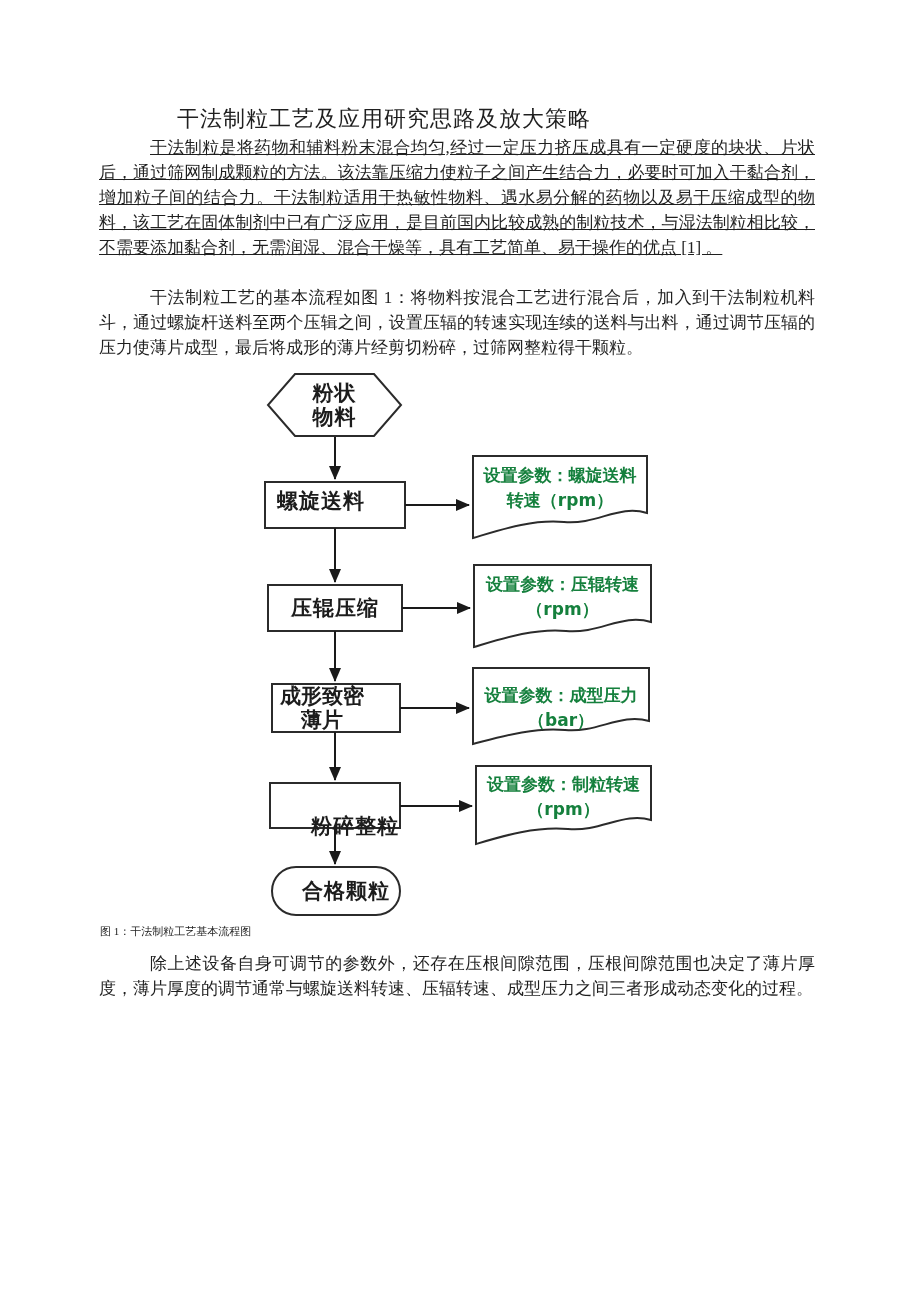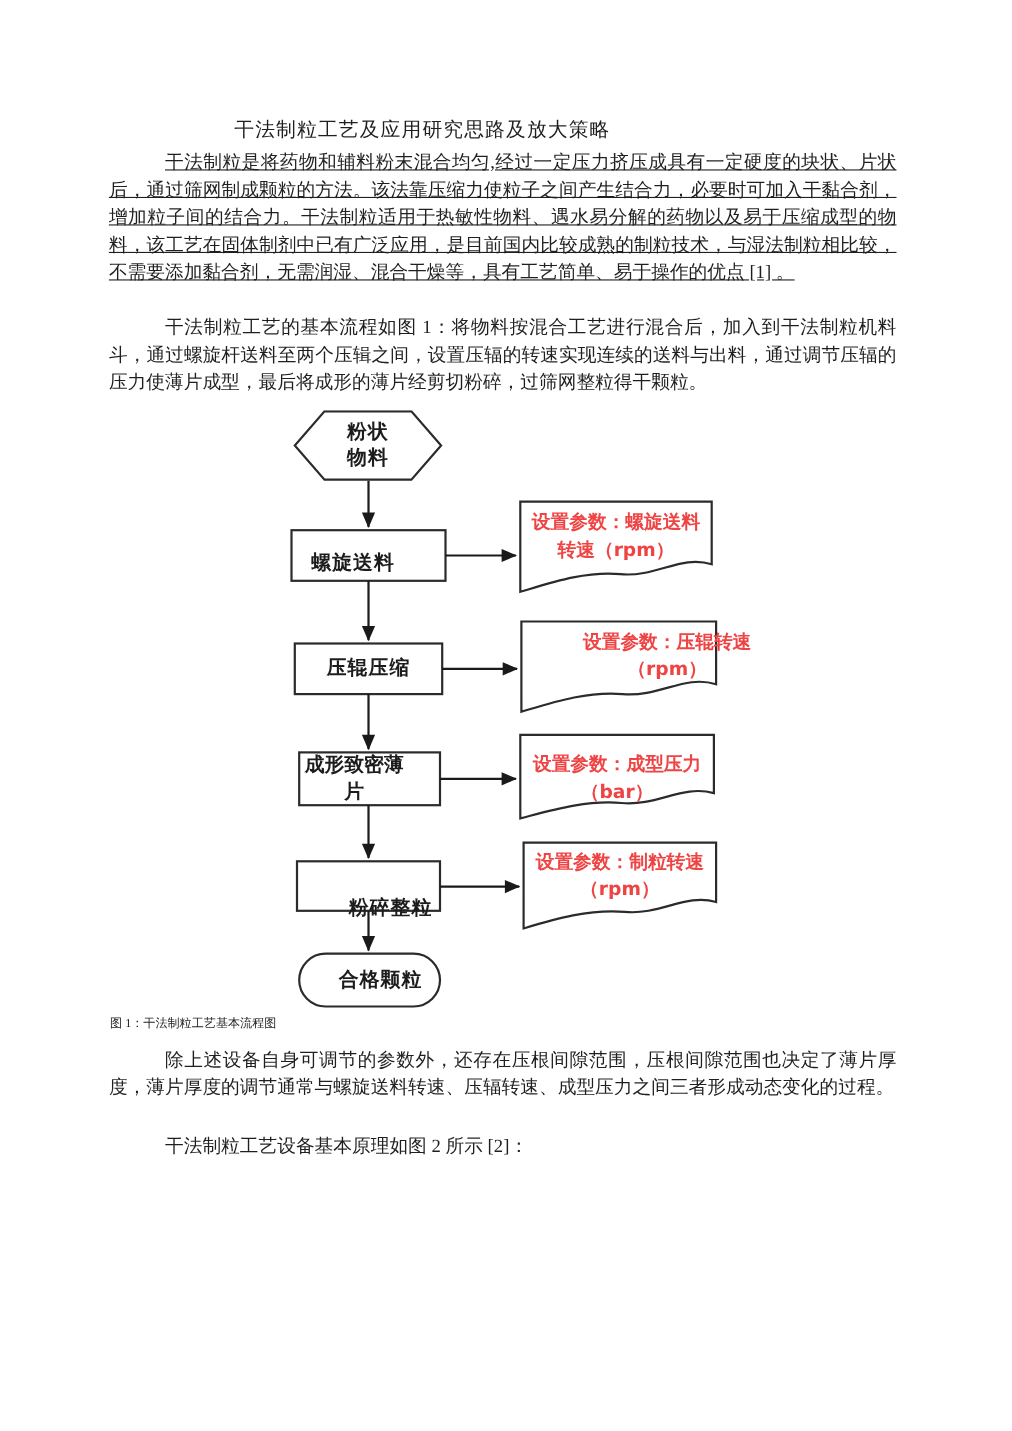--- a/index.html
+++ b/index.html
@@ -8,21 +8,21 @@
     width:920px; height:1301px;
     margin:0 auto;
     background:#ffffff;
     font-family:"Liberation Serif","DejaVu Serif",serif;
     color:#1f1f1f;
     overflow:hidden;
   }
   .doc-title {
     position:absolute; top:106px; left:0; width:768px;
     text-align:center;
-    font-size:18px; line-height:25px;
+    font-size:22px; line-height:25px;
     letter-spacing:1px;
   }
   .para {
     position:absolute; left:99px; width:716px;
     font-size:17px; line-height:25px;
     text-align:justify; text-align-last:left;
     text-indent:3em;
   }
   .para-1 { top:135px;text-decoration:underline; }
   .para-2 { top:285px; }
@@ -33,39 +33,39 @@
     font-size:11px; line-height:25px;
   }
   .flowchart {
     position:absolute; left:0; top:373px; width:920px; height:545px;
   }
   .flowchart svg { position:absolute; left:0; top:0; }
   .node-label {
     position:absolute;
     display:flex; flex-direction:column; justify-content:center; align-items:center;
     font-family:"DejaVu Sans","Liberation Sans",sans-serif;
-    font-size:18px; font-weight:600; color:#1c1c1c;
+    font-size:21px; font-weight:600; color:#1c1c1c;
     line-height:24px; text-align:center;
     letter-spacing:1px;
   }
   .hex-label    { left:267px; top:0;     width:135px; height:64px; }
-  .step1-label  { left:265px; top:116px; width:112px; height:46px; }
+  .step1-label  { left:265px; top:105px; width:112px; height:46px; }
   .step2-label  { left:268px; top:212px; width:134px; height:46px; }
   .step3-label  { left:272px; top:311px; width:100px; height:48px; letter-spacing:0; }
   .step4-label  { left:270px; top:430px; width:130px; height:45px;padding-left:20px; }
   .end-label    { left:272px; top:494px; width:116px; height:48px;padding-left:16px; }
   .param-label {
     position:absolute;
     display:flex; flex-direction:column; justify-content:center; align-items:center;
     font-family:"DejaVu Sans","Liberation Sans",sans-serif;
-    font-size:17px; font-weight:700; color:#ef4444;
+    font-size:17px; font-weight:700; color:#15803d;
     line-height:25px; text-align:center;
   }
   .param1-label { left:474px; top:84px;  width:172px; height:62px; }
-  .param2-label { left:475px; top:193px; width:175px; height:62px;padding-left:44px; }
+  .param2-label { left:475px; top:193px; width:175px; height:62px; }
   .param3-label { left:474px; top:305px; width:174px; height:60px; }
   .param4-label { left:477px; top:394px; width:173px; height:60px; }
 </style>
 </head>
 <body>
 
 <div class="page">
 
   <div class="doc-title">干法制粒工艺及应用研究思路及放大策略</div>
 
@@ -137,15 +137,14 @@
     </div>
     <div class="param-label param4-label">
       <span>设置参数：制粒转速</span>
       <span>（rpm）</span>
     </div>
   </div>
 
   <div class="fig-caption">图 1：干法制粒工艺基本流程图</div>
 
   <div class="para para-3">除上述设备自身可调节的参数外，还存在压根间隙范围，压根间隙范围也决定了薄片厚度，薄片厚度的调节通常与螺旋送料转速、压辐转速、成型压力之间三者形成动态变化的过程。</div>
-  <div class="para para-4">干法制粒工艺设备基本原理如图 2 所示 [2]：</div>
 
 </div>
 
 </body></html>

